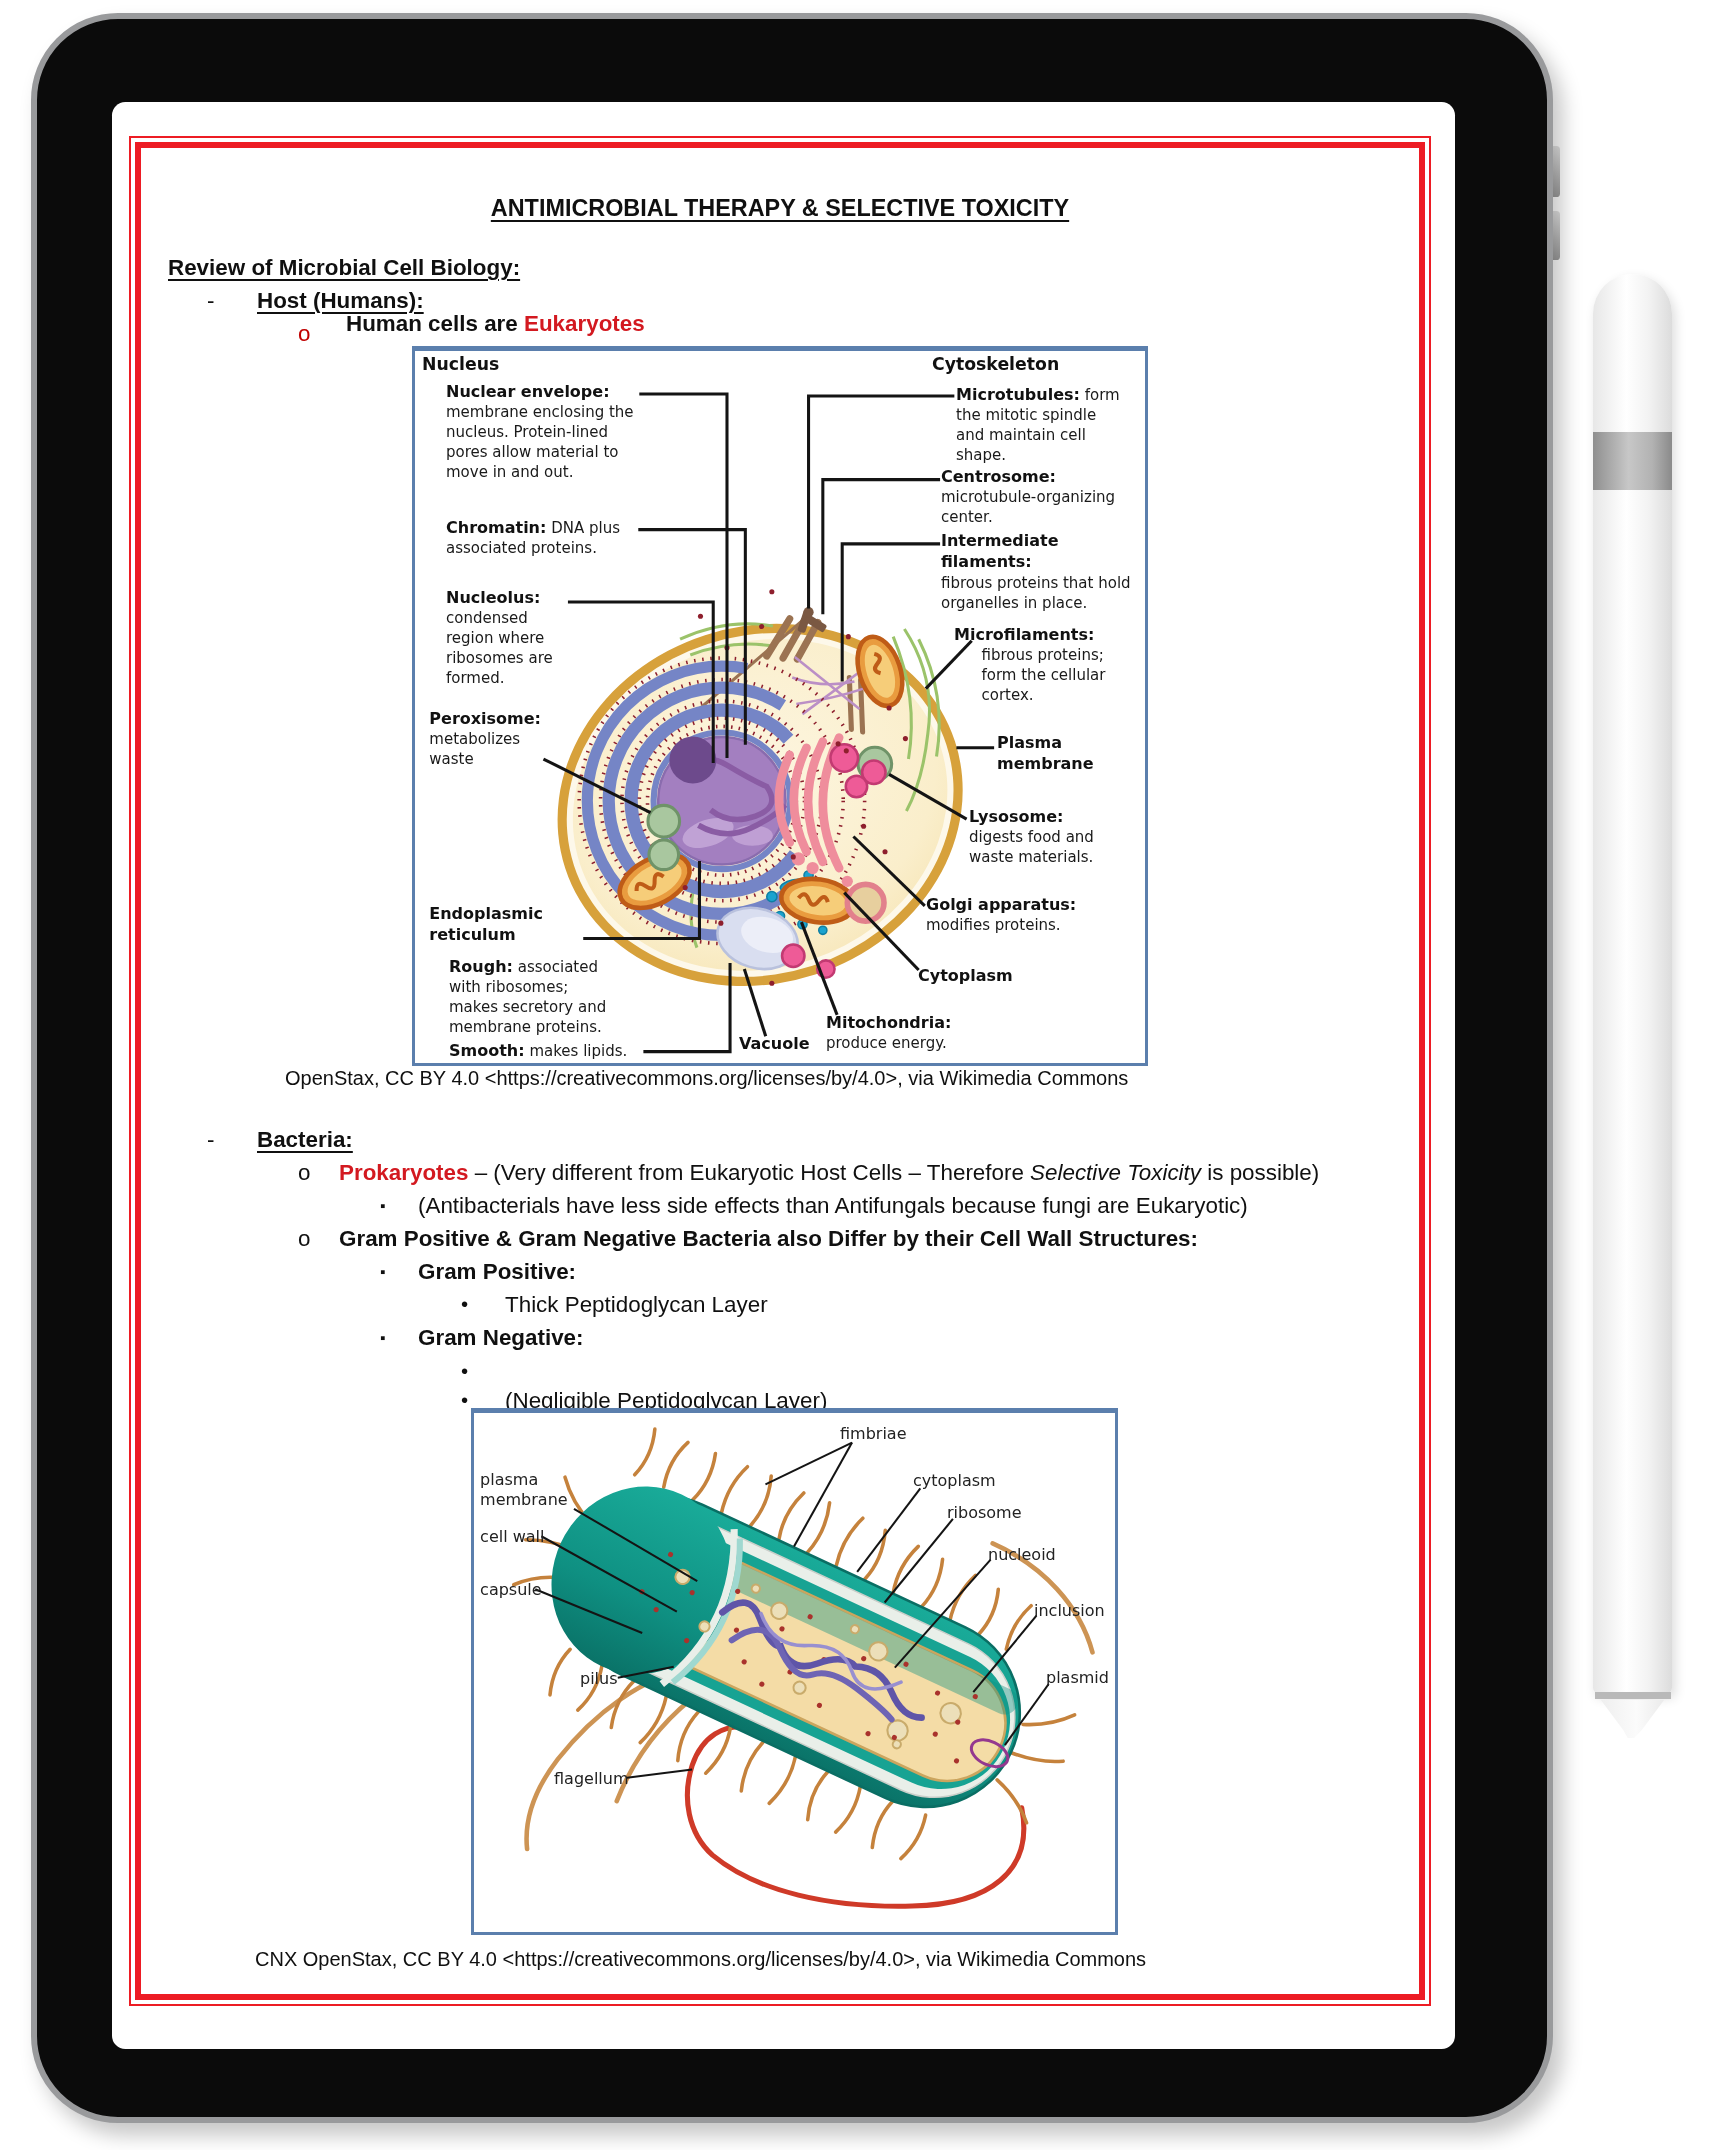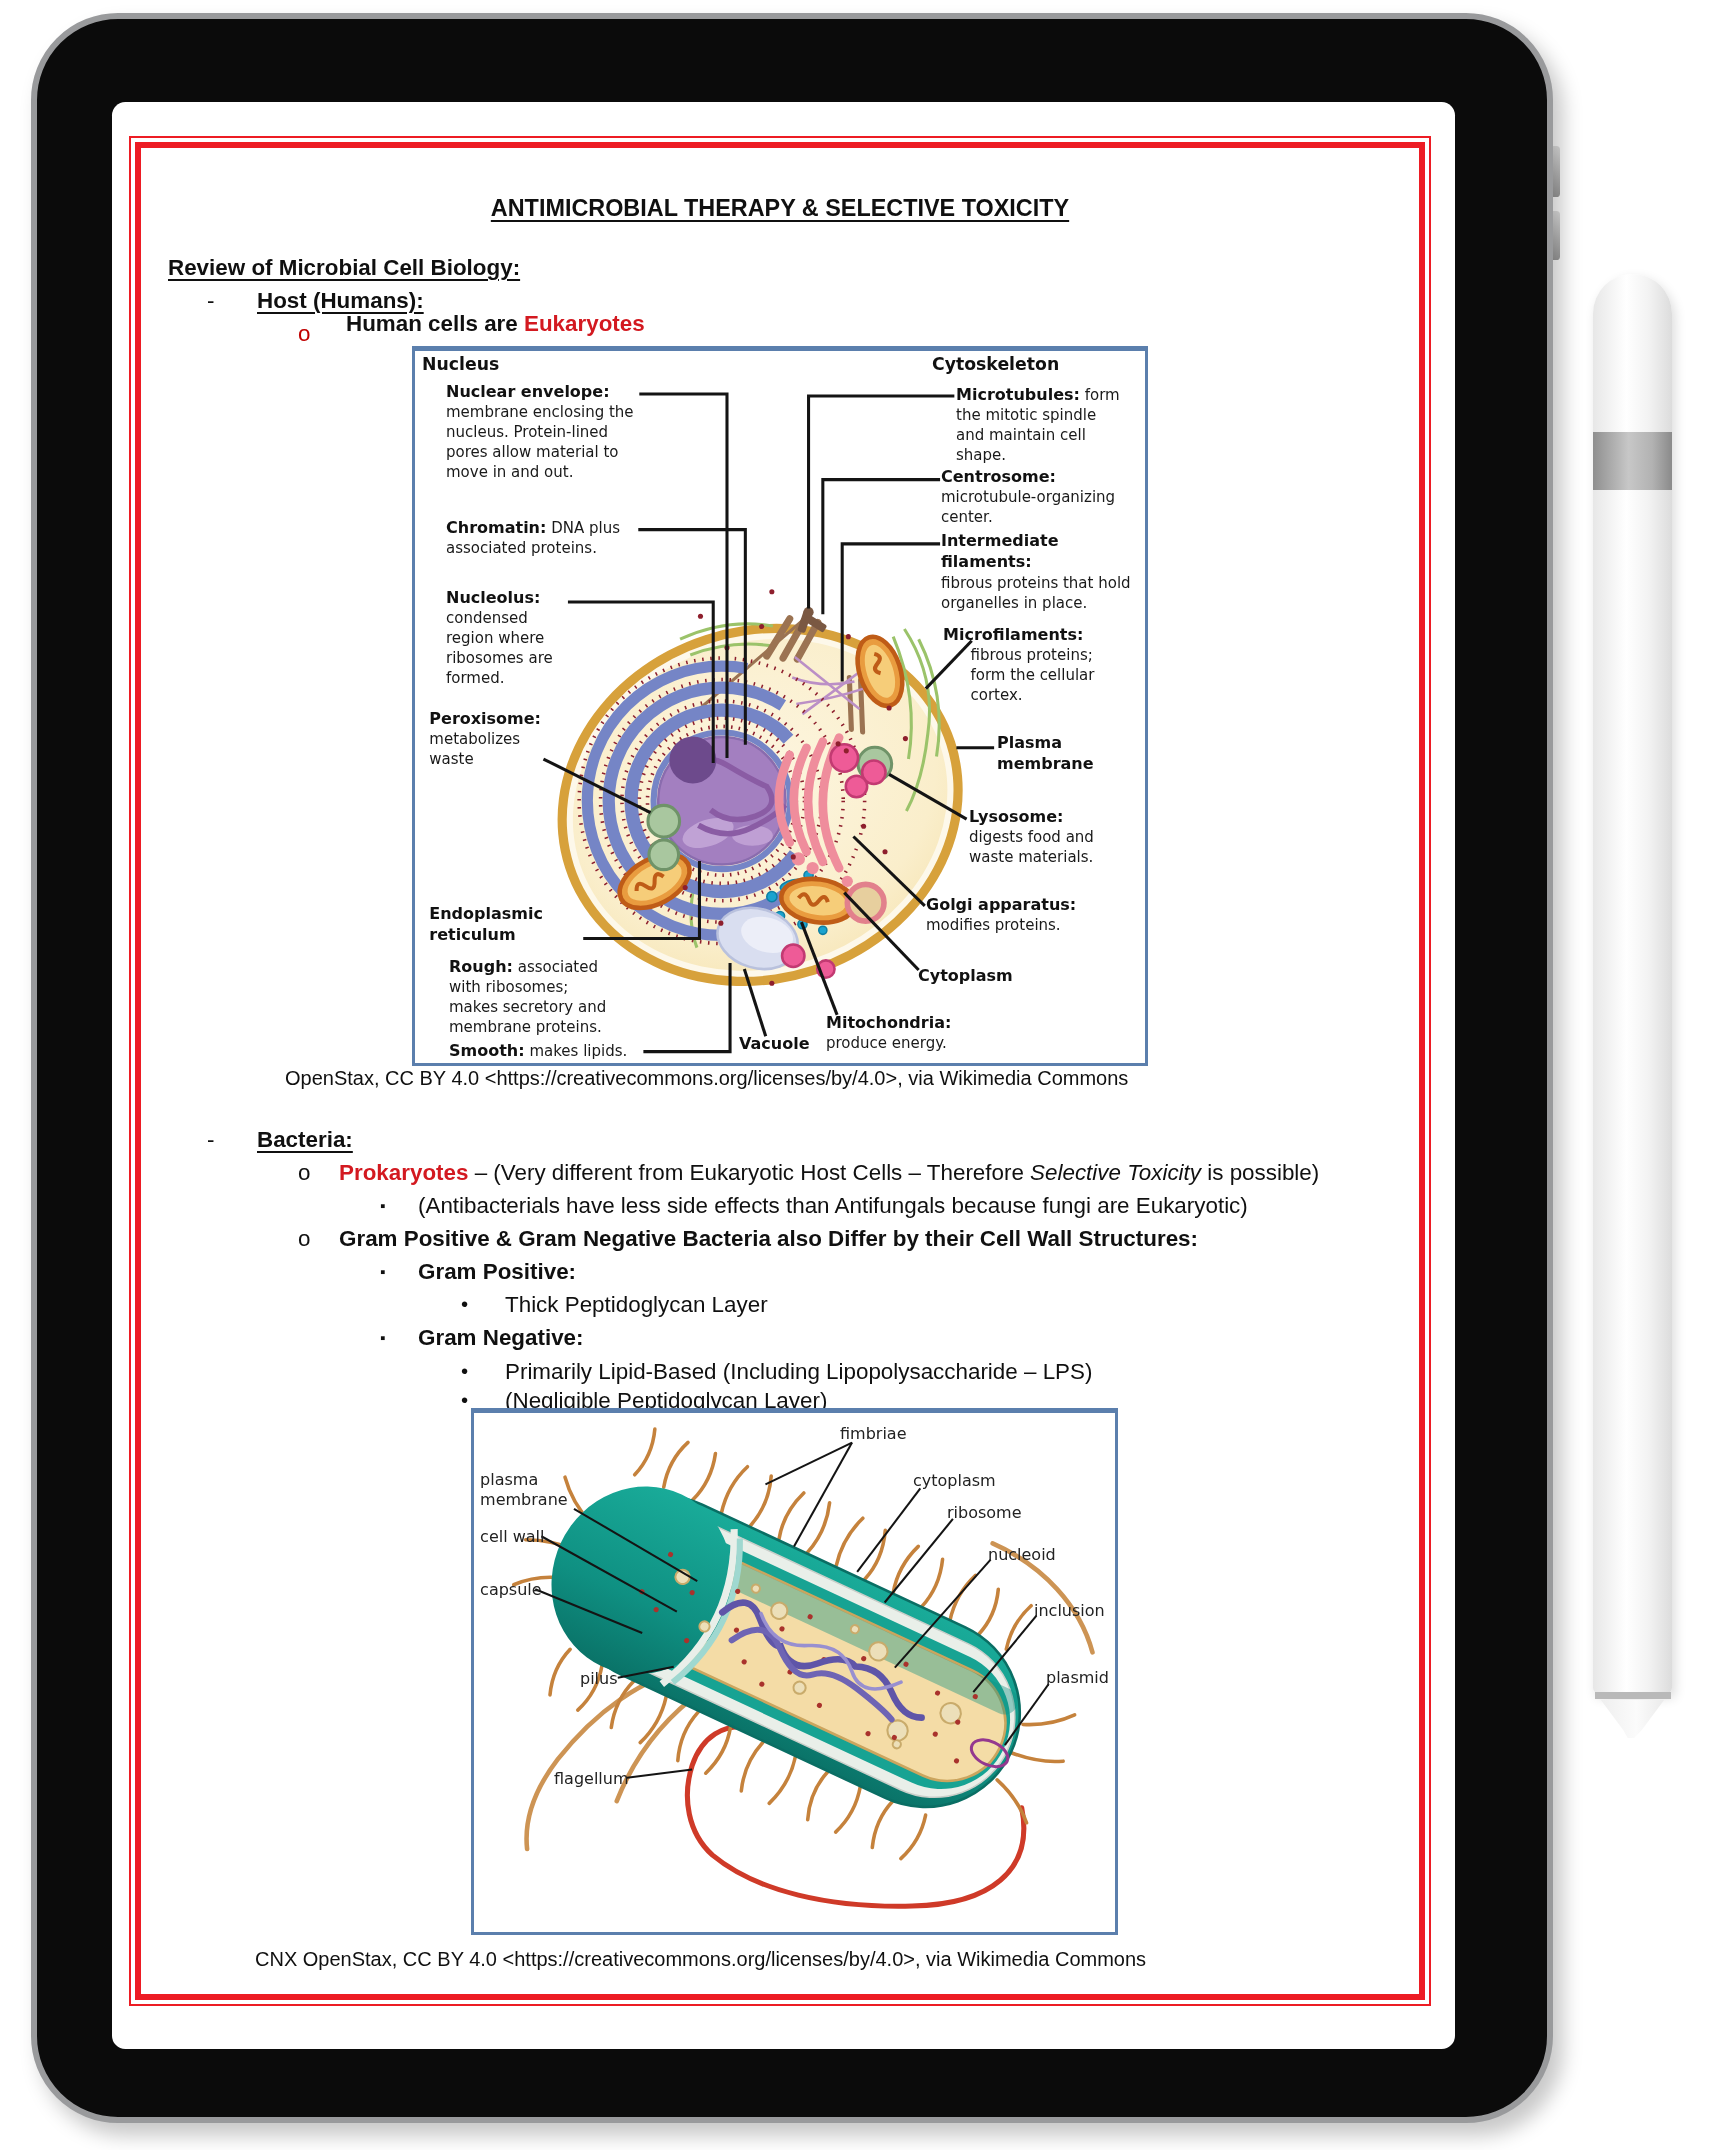--- a/index.html
+++ b/index.html
@@ -303,21 +303,21 @@
           <span class="head">Golgi apparatus:</span>
           <span>modifies proteins.</span>
         </div>
         <div class="elabel blk" style="left:554px;top:455px;width:133px;">
           <span class="head">Lysosome:</span>
           <span>digests food and waste materials.</span>
         </div>
         <div class="elabel blk" style="left:582px;top:381px;width:92px;">
           <span class="head">Plasma membrane</span>
         </div>
-        <div class="elabel blk" style="left:528px;top:273px;width:158px;">
+        <div class="elabel blk" style="left:539px;top:273px;width:158px;">
           <span class="head">Microfilaments:</span>
           <span class="ind">fibrous proteins; form the cellular cortex.</span>
         </div>
         <div class="elabel blk" style="left:526px;top:179px;width:194px;">
           <span class="head">Intermediate filaments:</span>
           <span>fibrous proteins that hold organelles in place.</span>
         </div>
         <div class="elabel" style="left:526px;top:115px;width:189px;">
           <span class="head">Centrosome:</span>
           <span>microtubule-organizing center.</span>
@@ -347,21 +347,20 @@
       <span class="marker sq" style="left:268px;top:1157px;">▪</span>
       <div class="doc-line b" style="left:306px;top:1157px;">Gram Positive:</div>
 
       <span class="marker dot" style="left:349px;top:1190px;">•</span>
       <div class="doc-line" style="left:393px;top:1190px;">Thick Peptidoglycan Layer</div>
 
       <span class="marker sq" style="left:268px;top:1223px;">▪</span>
       <div class="doc-line b" style="left:306px;top:1223px;">Gram Negative:</div>
 
       <span class="marker dot" style="left:349px;top:1257px;">•</span>
-      <div class="doc-line" style="left:393px;top:1257px;">Primarily Lipid-Based (Including Lipopolysaccharide – LPS)</div>
 
       <span class="marker dot" style="left:349px;top:1286px;">•</span>
       <div class="doc-line" style="left:393px;top:1286px;">(Negligible Peptidoglycan Layer)</div>
 
       <div class="dbox" style="left:359px;top:1306px;width:647px;height:527px;">
         <svg class="abs" style="left:0;top:0;" width="640" height="517" viewBox="0 0 1256 1015">
           <defs>
             <linearGradient id="tealg" x1="0" y1="0" x2="0" y2="1">
               <stop offset="0%" stop-color="#19ab99"></stop>
                 <stop offset="60%" stop-color="#0f9082"></stop>

